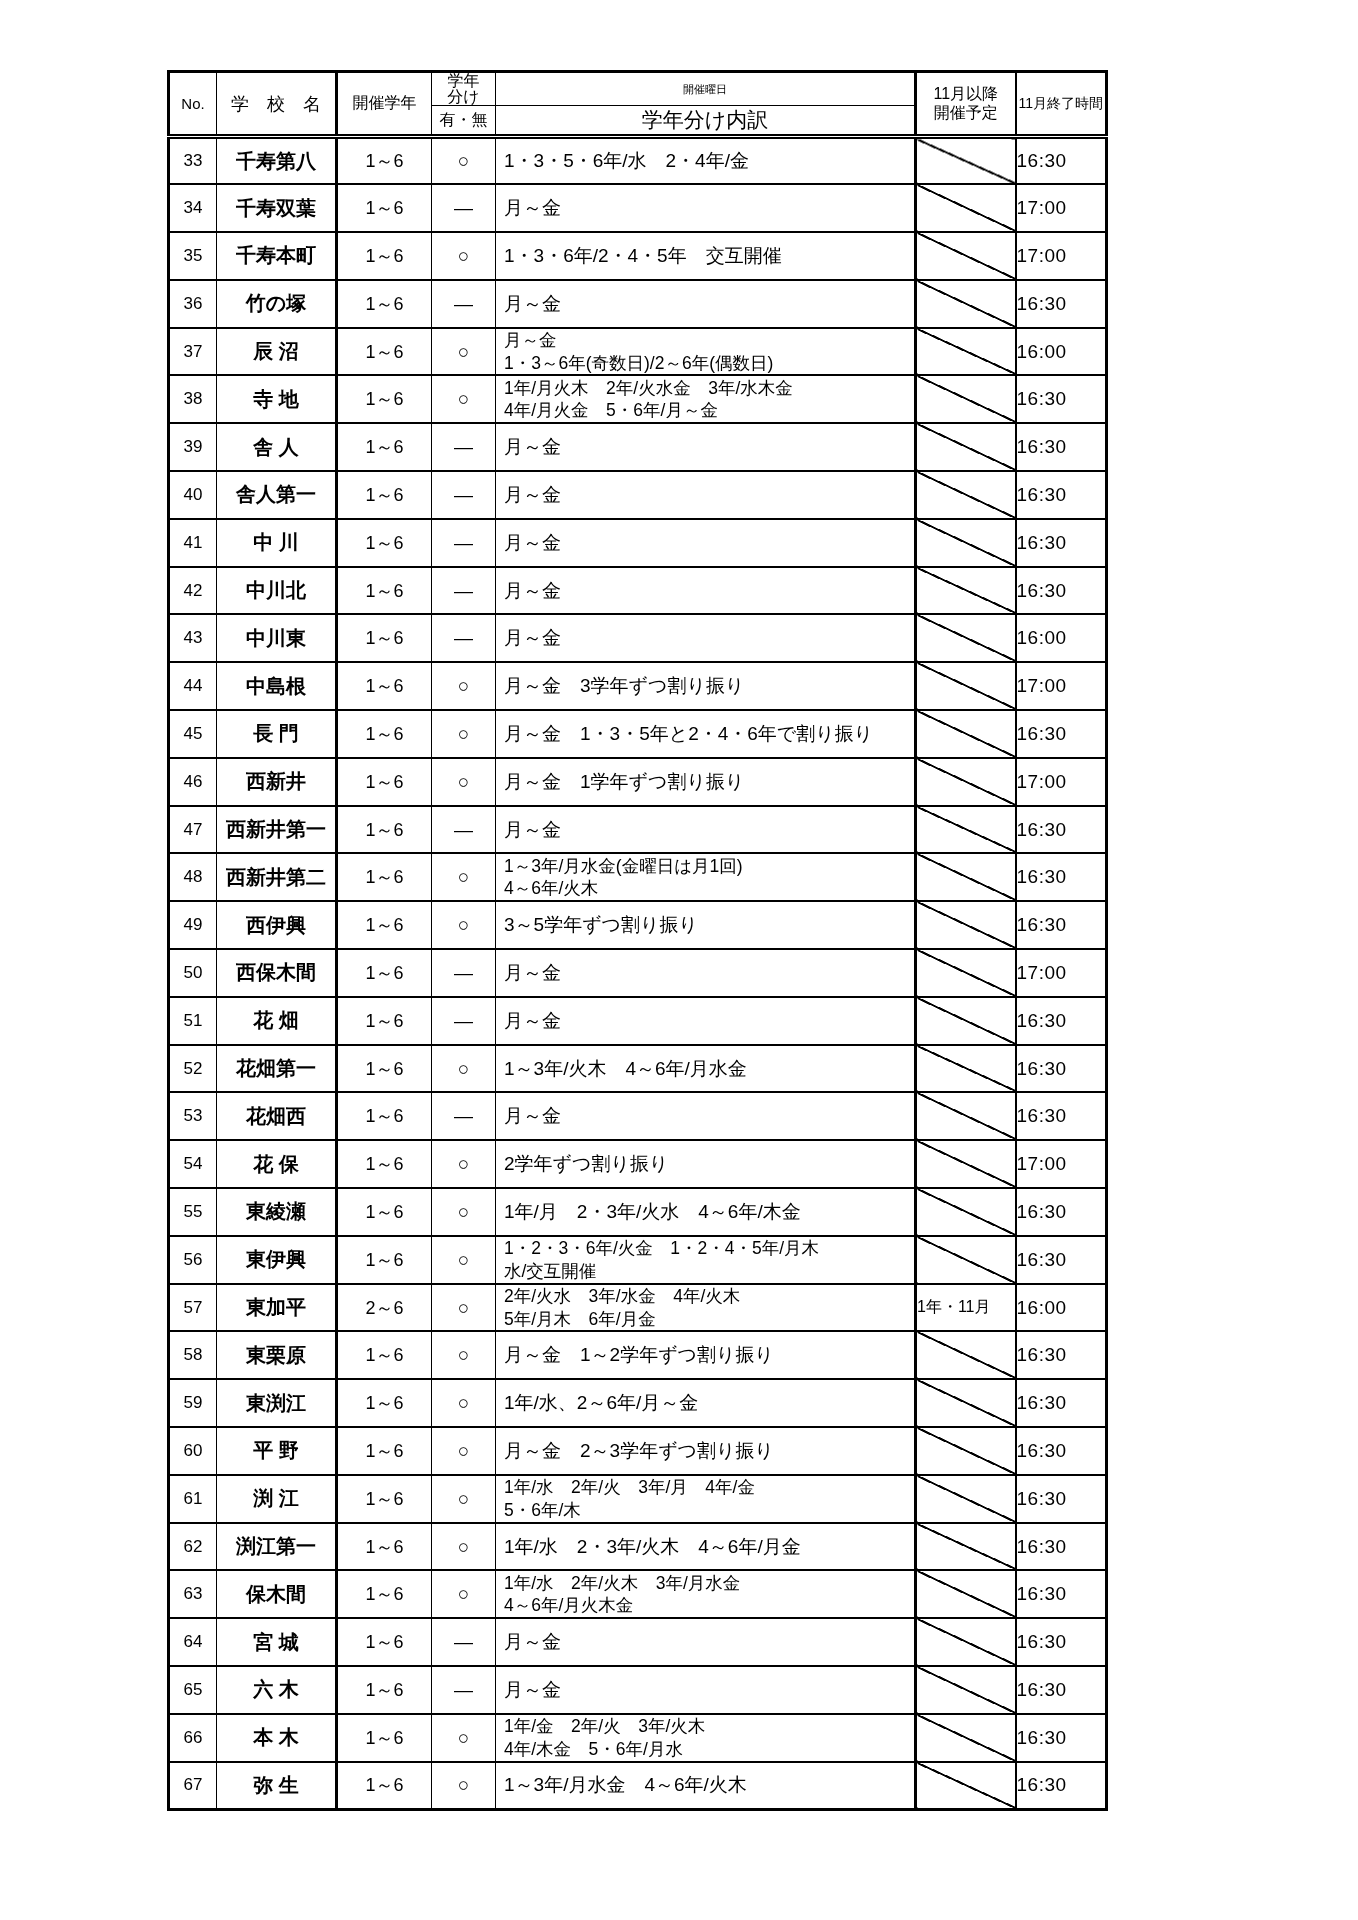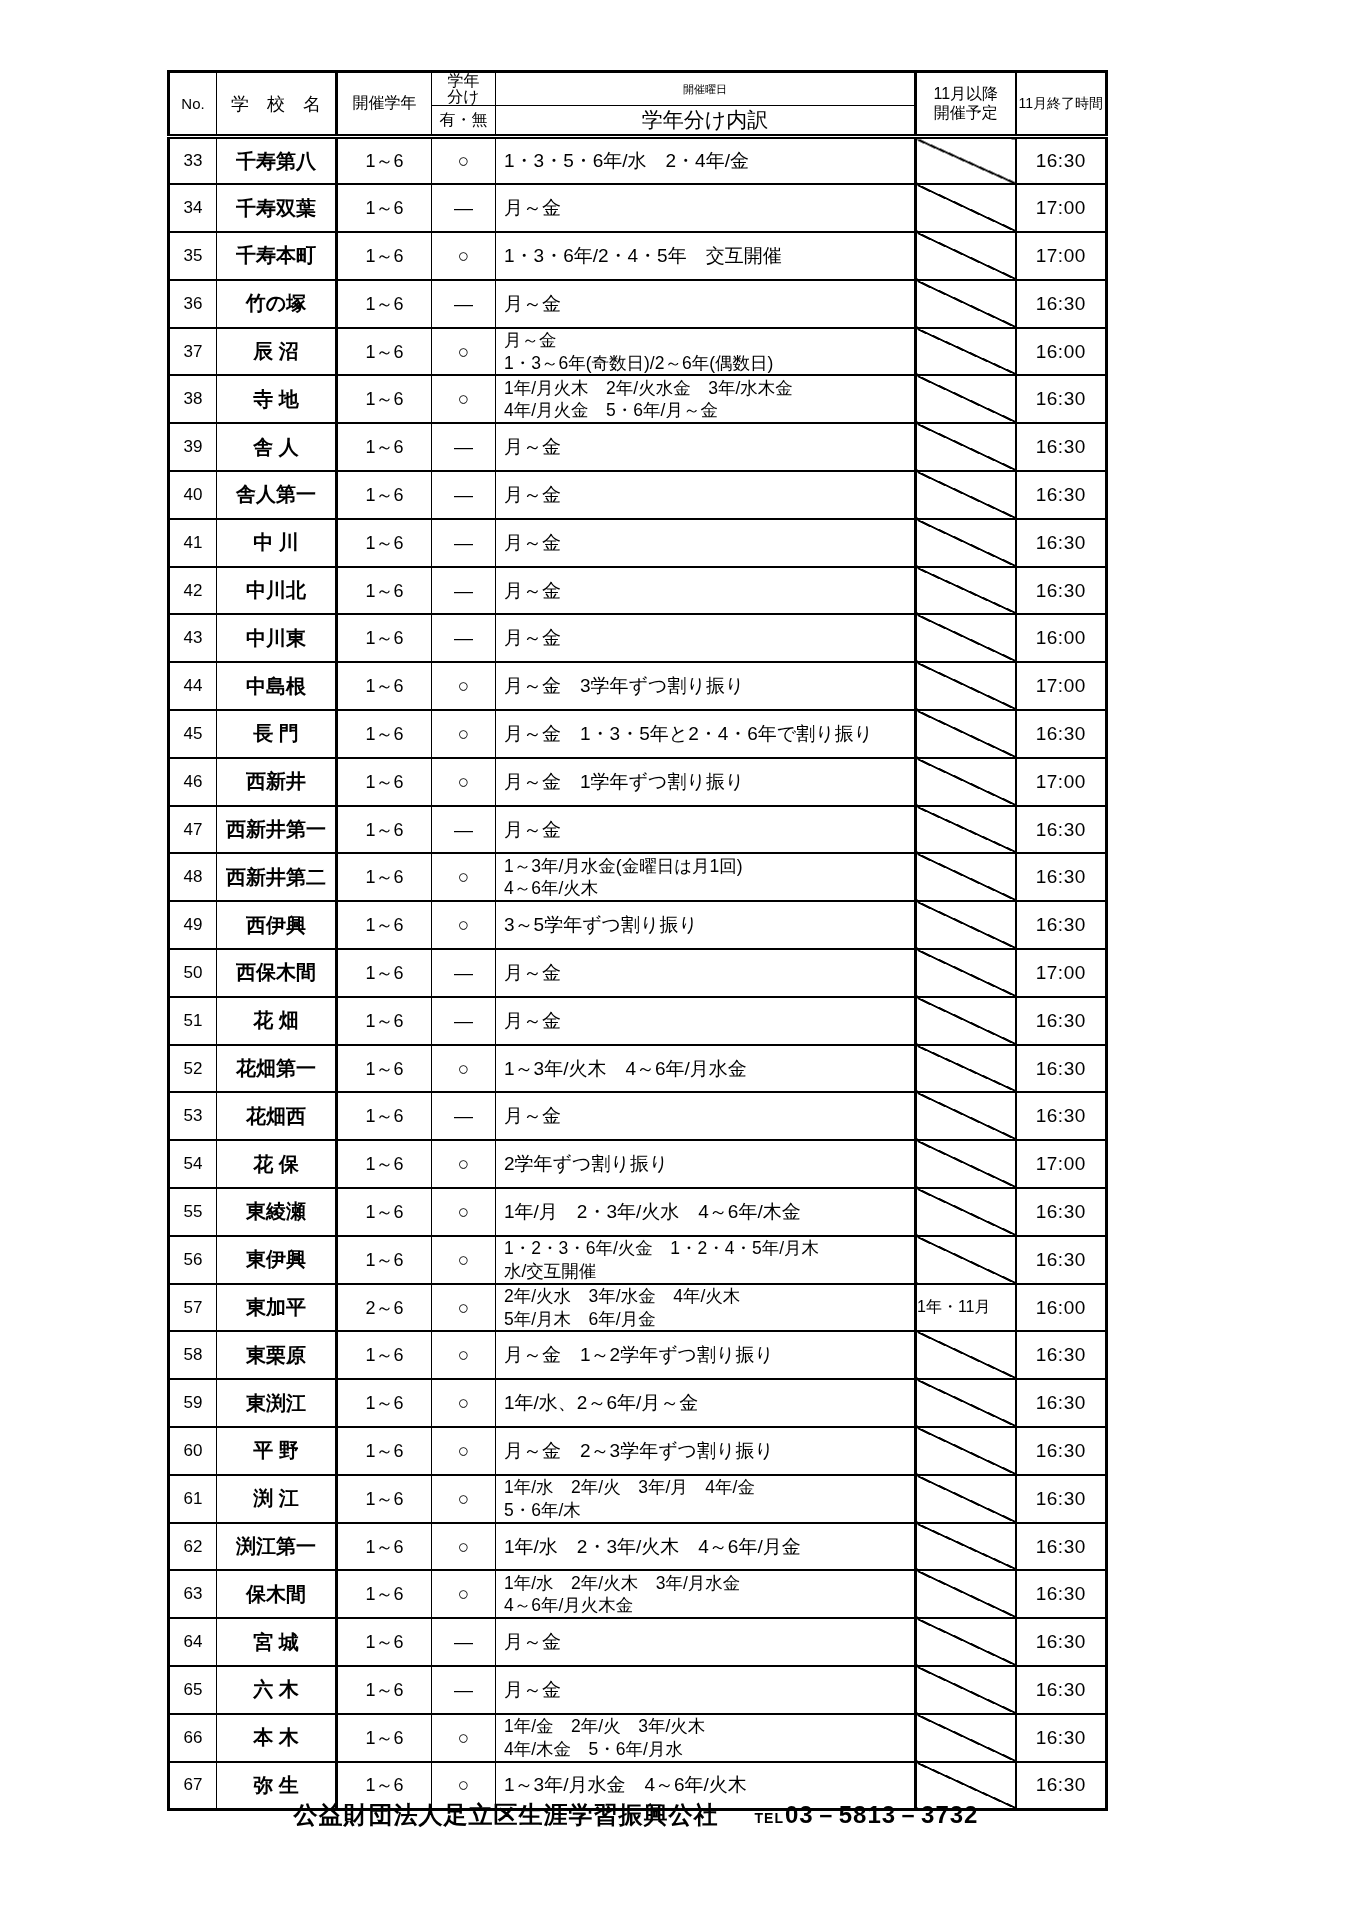--- a/index.html
+++ b/index.html
@@ -38,21 +38,21 @@
   td.split { text-align:center; font-size:19px; }
   td.sched { text-align:left; padding-left:8px; font-size:19px; }
   td.sched div { white-space:nowrap; }
   td.sched.two-line { font-size:17.5px; line-height:1.3; }
   td.nov { text-align:left; font-size:16px; }
   td.nov.slash {
     background:linear-gradient(to top right,
       transparent calc(50% - 1px), #000 calc(50% - 1px),
       #000 calc(50% + 1px), transparent calc(50% + 1px));
   }
-  td.time { text-align:center; font-size:19px; letter-spacing:0.5px; }
+  td.time { text-align:left; font-size:19px; letter-spacing:0.5px; }
   
   .footer {
     position:absolute; left:167px; top:1799px; width:938px;
     text-align:center; font-size:24px; font-weight:bold; letter-spacing:1px;
     white-space:nowrap;
   }
   .footer .tel-label { font-size:14px; font-weight:bold; margin-left:36px; margin-right:1px; }
 </style>
 </head>
 <body>
@@ -514,17 +514,14 @@
       <td class="split">○</td>
       <td class="sched bR3">
             <div>1～3年/月水金　4～6年/火木</div>
           </td>
       <td class="nov bR2 slash"></td>
       <td class="time">16:30</td>
     </tr>
   </tbody>
   </table>
 
-  <div class="footer">
-    <span>公益財団法人足立区生涯学習振興公社</span><span class="tel-label">TEL</span><span>03－5813－3732</span>
-  </div>
 
 </div>
 
 </body></html>

